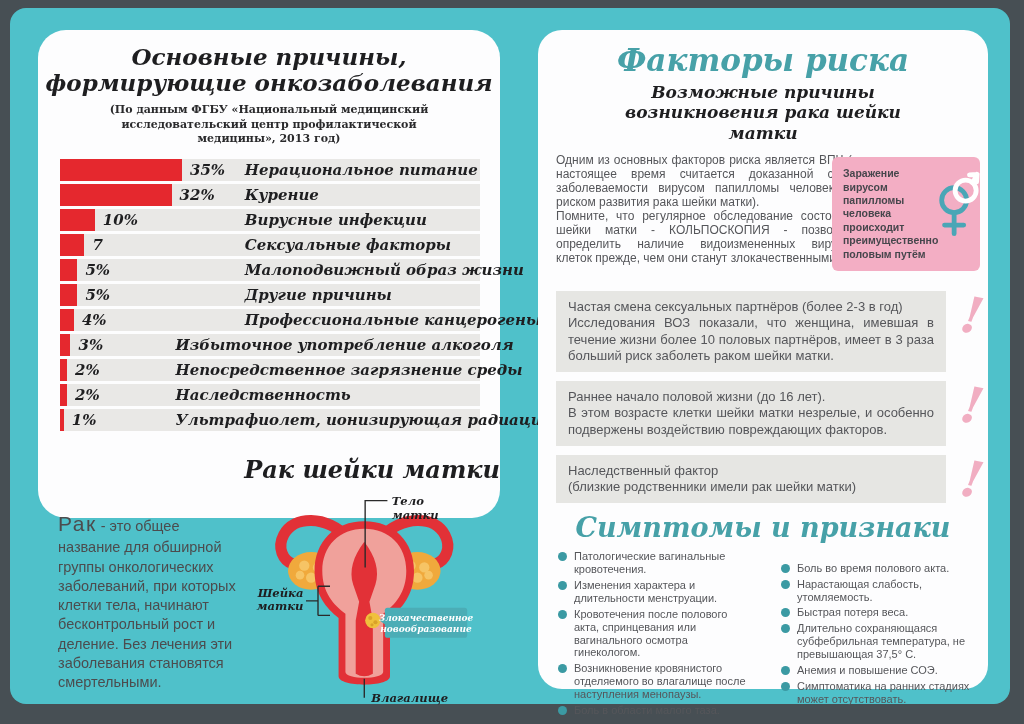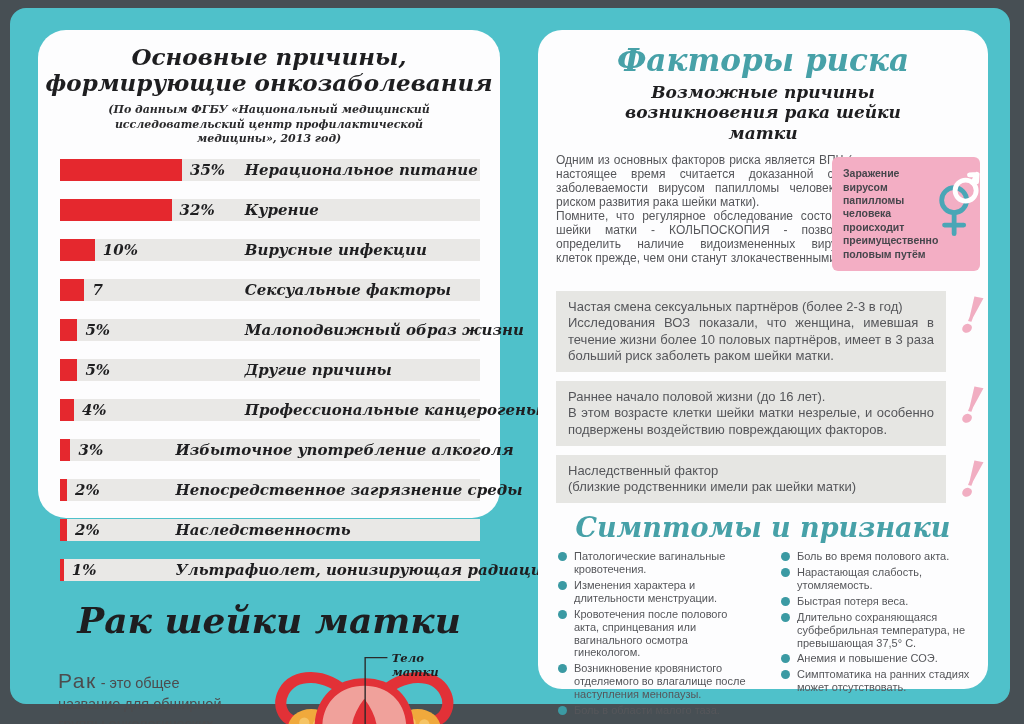--- a/index.html
+++ b/index.html
@@ -12,29 +12,29 @@
   body{background:var(--c-frame); font-family:"Liberation Sans", sans-serif; position:relative;}
   .teal-bg{position:absolute; left:10px; top:8px; right:14px; bottom:20px; background:var(--c-teal); border-radius:16px;}
   .card{position:absolute; background:var(--c-card); border-radius:28px;}
   .card-left{left:38px; top:30px; width:462px; height:488px;}
   .card-right{left:538px; top:30px; width:450px; height:659px; border-radius:24px;}
   .script{font-family:"DejaVu Serif", serif; font-style:italic; font-weight:bold;}
 
   
   .lp-title{margin-top:14px; text-align:center; font-size:23px; line-height:1.14; color:#1e1e20;}
   .lp-subtitle{margin:7px auto 0; width:368px; text-align:center; font-size:11px; line-height:1.3;
-    color:#2a2a2c; font-family:"DejaVu Serif", serif; font-style:italic; font-weight:bold;}
+    color:#2a2a2c; font-family:"DejaVu Serif", serif; font-weight:bold;}
   .chart{margin:13px 20px 0 22px;}
-  .bar-row{position:relative; display:flex; align-items:center; height:22px; margin-bottom:18px; background:var(--c-track);}
+  .bar-row{position:relative; display:flex; align-items:center; height:22px; margin-bottom:3px; background:var(--c-track);}
   .bar{flex:none; height:100%; background:var(--c-red);}
   .pct{margin-left:8px; font-size:15px; color:#1e1e20; white-space:nowrap;}
   .cat{position:absolute; font-size:15px; color:#1e1e20; white-space:nowrap;}
   .lab-far .cat{left:44%;}
   .lab-near .cat{left:27.5%;}
-  .cancer-title{margin-top:12px; text-align:center; font-size:36px; color:#1e1e20;}
+  .cancer-title{margin-top:24px; text-align:right; font-size:24px; color:#1e1e20;}
   .lp-bottom{display:flex; gap:6px; padding:8px 10px 0 20px;}
   .cancer-text{width:178px; flex:none; font-size:14.5px; line-height:1.33; color:#4c4c4e; padding-top:18px;}
   .cancer-lead{font-size:21px; letter-spacing:1.5px; color:#4c4c4e;}
   .uterus-wrap{flex:1; display:flex; justify-content:center;}
   .uterus-svg{width:246px; height:216px;}
   .dlabel{font-family:"DejaVu Serif", serif; font-style:italic; font-weight:bold; font-size:13.5px; fill:#1e1e20;}
   .dcall{font-family:"DejaVu Serif", serif; font-style:italic; font-weight:bold; font-size:10.5px; fill:#ffffff;}
 
   
   .rp-title{margin-top:12px; text-align:center; font-size:31px; color:var(--c-accent);}
@@ -45,21 +45,21 @@
     border-radius:6px; padding:10px 19px 10px 11px; display:flex; gap:3px;}
   .hpv-text{width:88px; font-size:10.5px; font-weight:bold; line-height:1.28; color:#46464c;}
   .hpv-icon{flex:none; width:46px; height:70px; margin-top:2px;}
   .risk-list{margin:14px 42px 0 18px;}
   .risk-wrap{position:relative; margin-bottom:9px;}
   .risk-box{background:var(--c-gray); padding:8px 12px; font-size:13px; line-height:1.25; color:var(--c-body);
     white-space:pre-line; text-align:justify;}
   .excl{position:absolute; right:-37px; top:2px; font-size:50px; line-height:0.9; color:var(--c-excl);
     transform:rotate(10deg);}
   .sym-title{margin-top:6px; text-align:center; font-size:27px; color:var(--c-accent);}
-  .sym-cols{display:flex; gap:32px; margin:7px 16px 0 20px;}
+  .sym-cols{display:flex; gap:32px; margin:7px 16px 0 20px;align-items:center;}
   .sym-col{flex:1;}
   .bullet-item{display:flex; gap:7px; margin-bottom:3px; font-size:11px; line-height:1.17; color:var(--c-body);}
   .bullet-dot{flex:none; width:9px; height:9px; border-radius:50%; background:#3b9aa3; margin-top:2px;}
   .note-gap{margin-top:0;}
 </style>
 </head>
 <body>
 
 <div class="teal-bg"></div>
 

